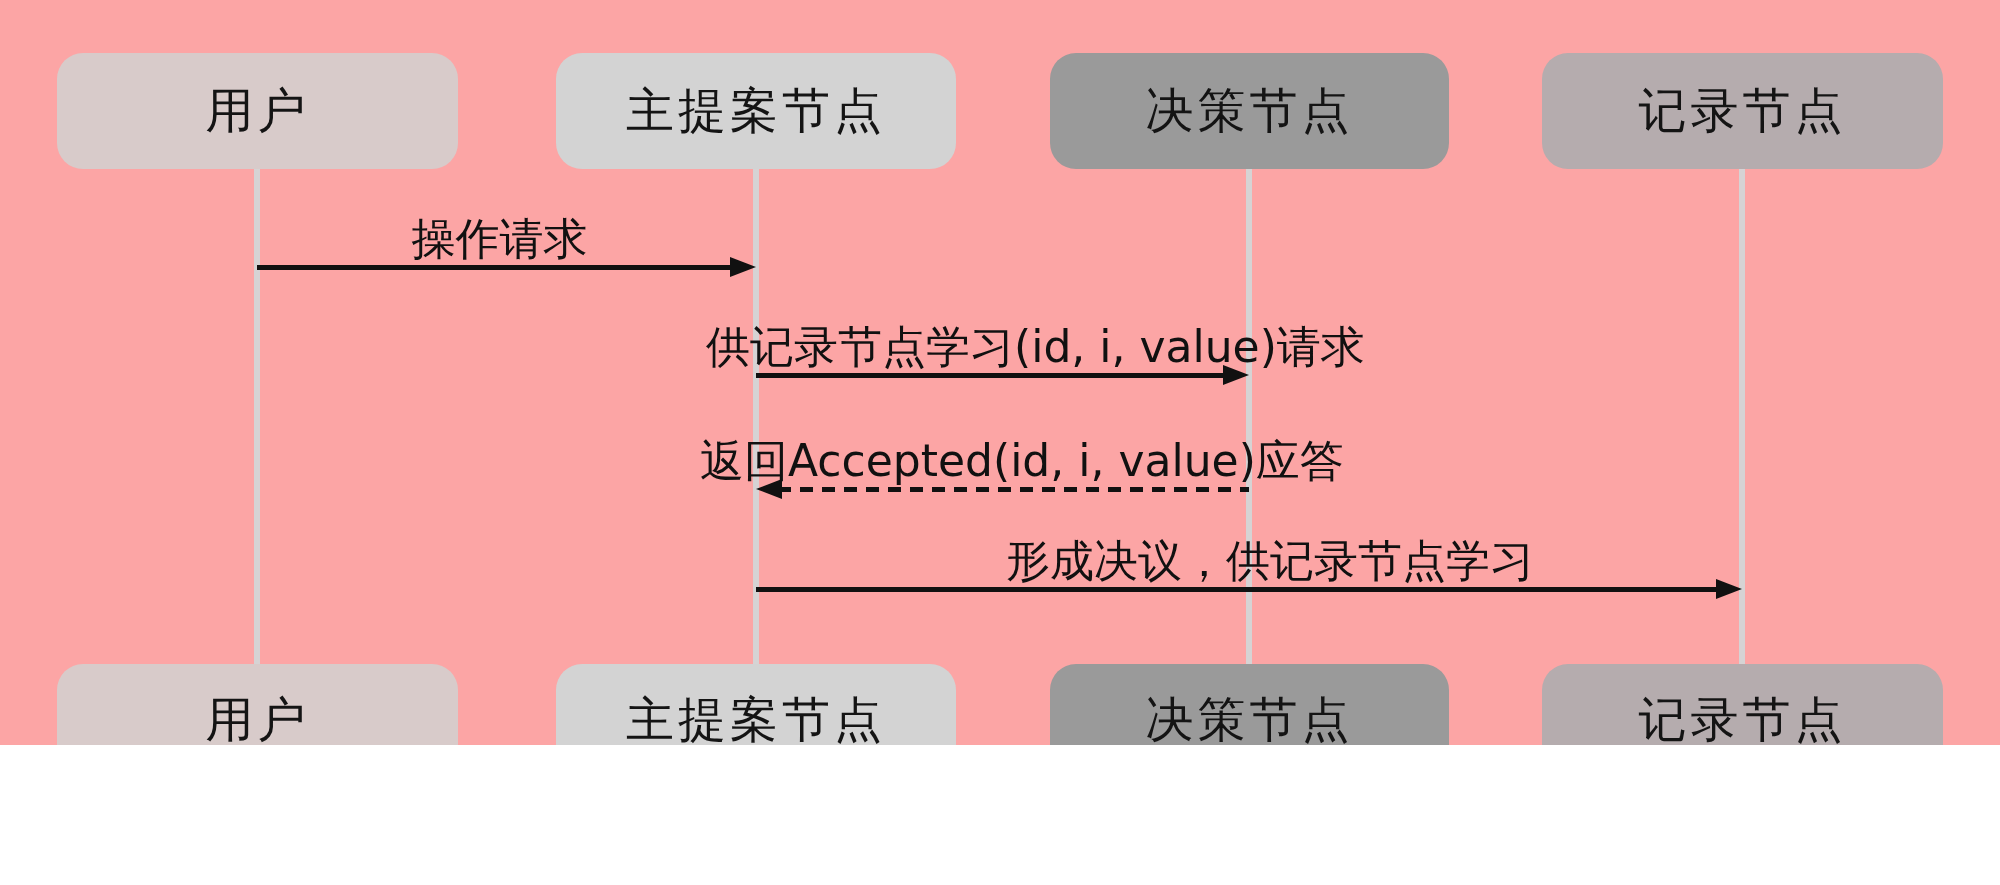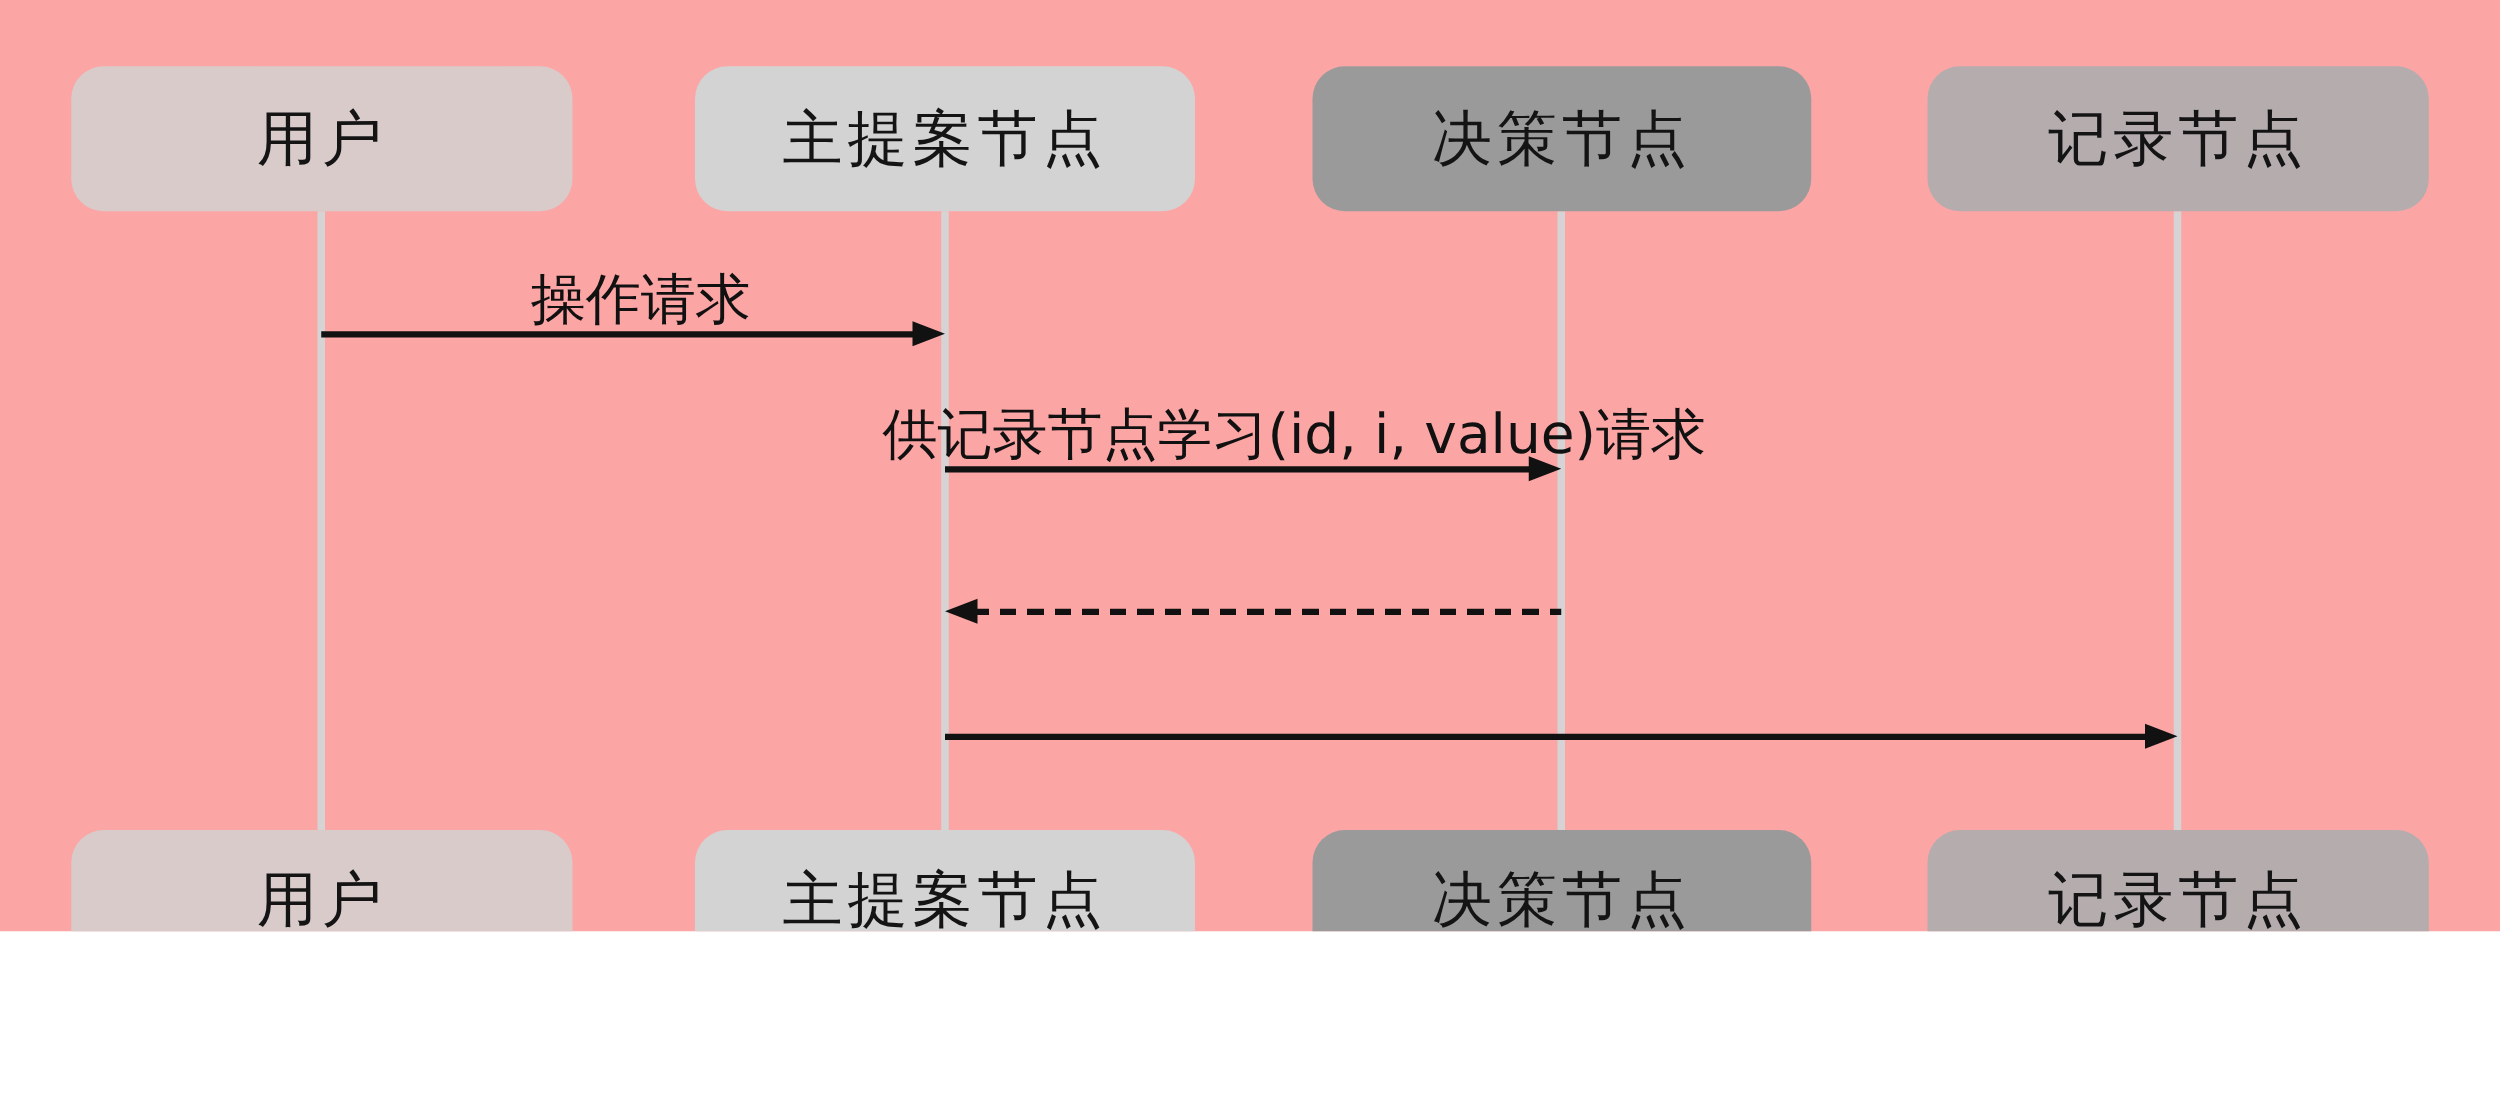--- a/index.html
+++ b/index.html
@@ -65,37 +65,39 @@
   <div class="actor bottom" style="left: 556px; top: 664px; width: 400px; background: rgb(211, 211, 211);">
       <span>主提案节点</span>
     </div>
   <div class="actor bottom" style="left: 1050px; top: 664px; width: 399px; background: rgb(154, 154, 154);">
       <span>决策节点</span>
     </div>
   <div class="actor bottom" style="left: 1542px; top: 664px; width: 401px; background: rgb(181, 172, 174);">
       <span>记录节点</span>
     </div>
 
-  <div class="msg-label" style="left:263px;top:210px;width:499px">操作请求</div>
+  <div class="msg-label" style="left:250px;top:210px;width:499px">操作请求</div>
   <div class="msg-arrow solid-right" style="left:257px;top:257px;width:499px">
     <div class="line"></div>
     <div class="head"></div>
   </div>
 
   <div class="msg-label" style="left:706px;top:318px;width:600px">供记录节点学习(id, i, value)请求</div>
   <div class="msg-arrow solid-right" style="left:756px;top:365px;width:493px">
     <div class="line"></div>
     <div class="head"></div>
   </div>
 
+  <div class="msg-label" style="left:700px;top:432px;width:600px">返回Accepted(id, i, value)应答</div>
   <div class="msg-arrow dashed-left" style="left:756px;top:479px;width:493px">
     <div class="line"></div>
     <div class="head"></div>
   </div>
 
+  <div class="msg-label" style="left:770px;top:532px;width:1000px">形成决议，供记录节点学习</div>
   <div class="msg-arrow solid-right" style="left:756px;top:579px;width:986px">
     <div class="line"></div>
     <div class="head"></div>
   </div>
 
   <div class="logo">
     <svg width="58" height="76" viewBox="0 0 60 78">
       <defs>
         <linearGradient id="og" x1="0" y1="1" x2="1" y2="0">
           <stop offset="0" stop-color="#ee5a24"></stop>

